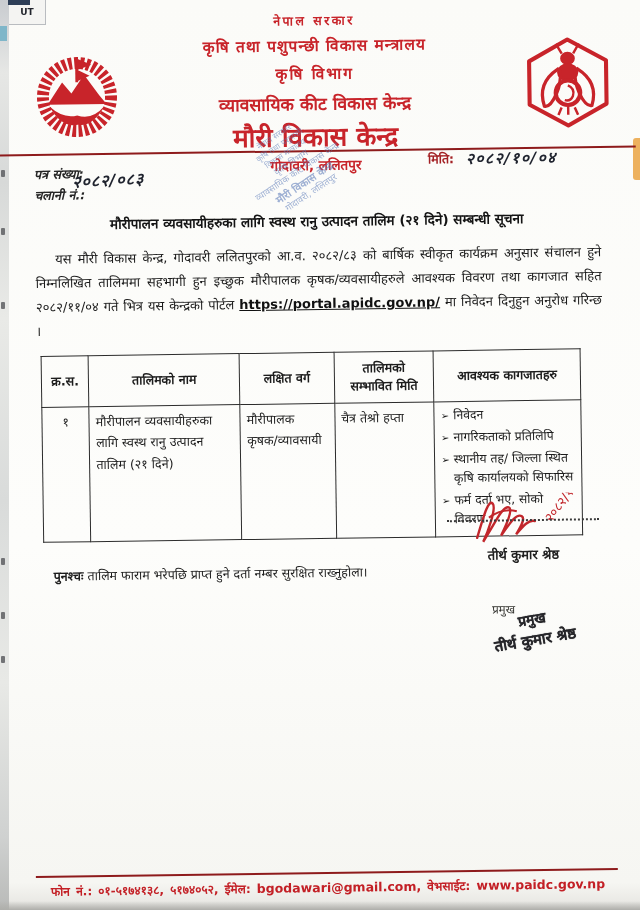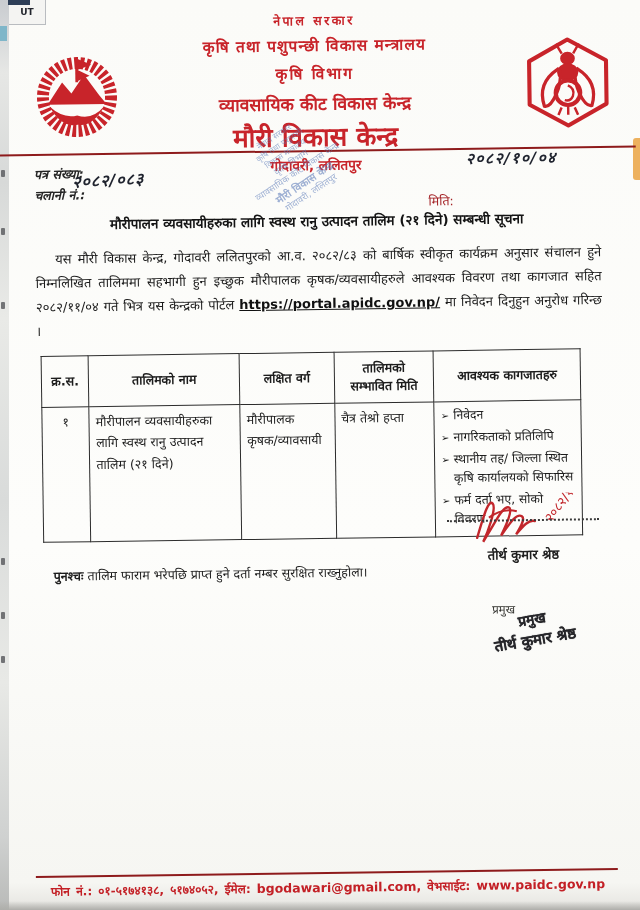--- a/index.html
+++ b/index.html
@@ -15,21 +15,21 @@
   .hdr .l4{font-size:17.5px;font-weight:bold;margin-top:7px;}
   .hdr .l5{font-size:26px;font-weight:bold;margin-top:3px;}
   .hdr .l6{font-size:13.5px;font-weight:bold;margin-top:2px;}
   .emblem{position:absolute;top:42px;left:36px;width:92px;height:96px;}
   .beelogo{position:absolute;top:36px;left:528px;width:90px;height:100px;}
   .redline{position:absolute;left:0;right:0;top:150px;height:2px;background:#8e1b1c;}
   
   .meta-left{position:absolute;left:38px;top:160px;font-size:12.5px;font-weight:600;color:#252525;line-height:21px;font-style:italic;}
   .hand{font-style:italic;font-weight:600;color:#20242f;}
   .hand-letterno{position:absolute;left:76px;top:166px;font-size:16px;transform:rotate(-2deg);letter-spacing:1px;}
-  .meta-date{position:absolute;left:432px;top:152px;font-size:12.5px;font-weight:400;color:#a32024;margin-top:42px;}
+  .meta-date{position:absolute;left:432px;top:152px;font-size:12.5px;font-weight:700;color:#a32024;}
   .hand-date{position:absolute;left:470px;top:149px;font-size:15.5px;letter-spacing:1.5px;}
   
   .bluestamp{position:absolute;left:218px;top:124px;width:175px;height:108px;
              transform:rotate(-33deg);color:#5b7ab8;opacity:.58;text-align:center;
              line-height:1.25;pointer-events:none;}
   .bluestamp div{white-space:nowrap;}
   .bs-s{font-size:8px;} .bs-m{font-size:9px;} .bs-l{font-size:10.5px;font-weight:bold;}
   
   .title{position:absolute;left:20px;right:20px;top:212px;text-align:center;
          font-size:13.5px;font-weight:bold;color:#141414;}

